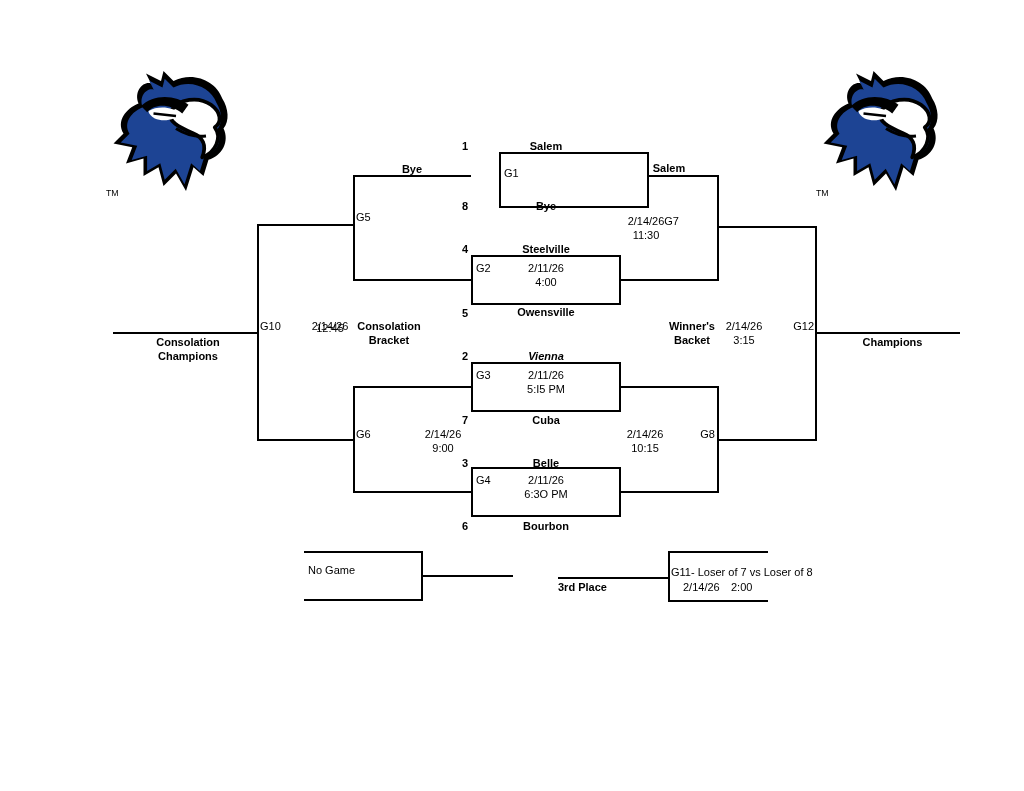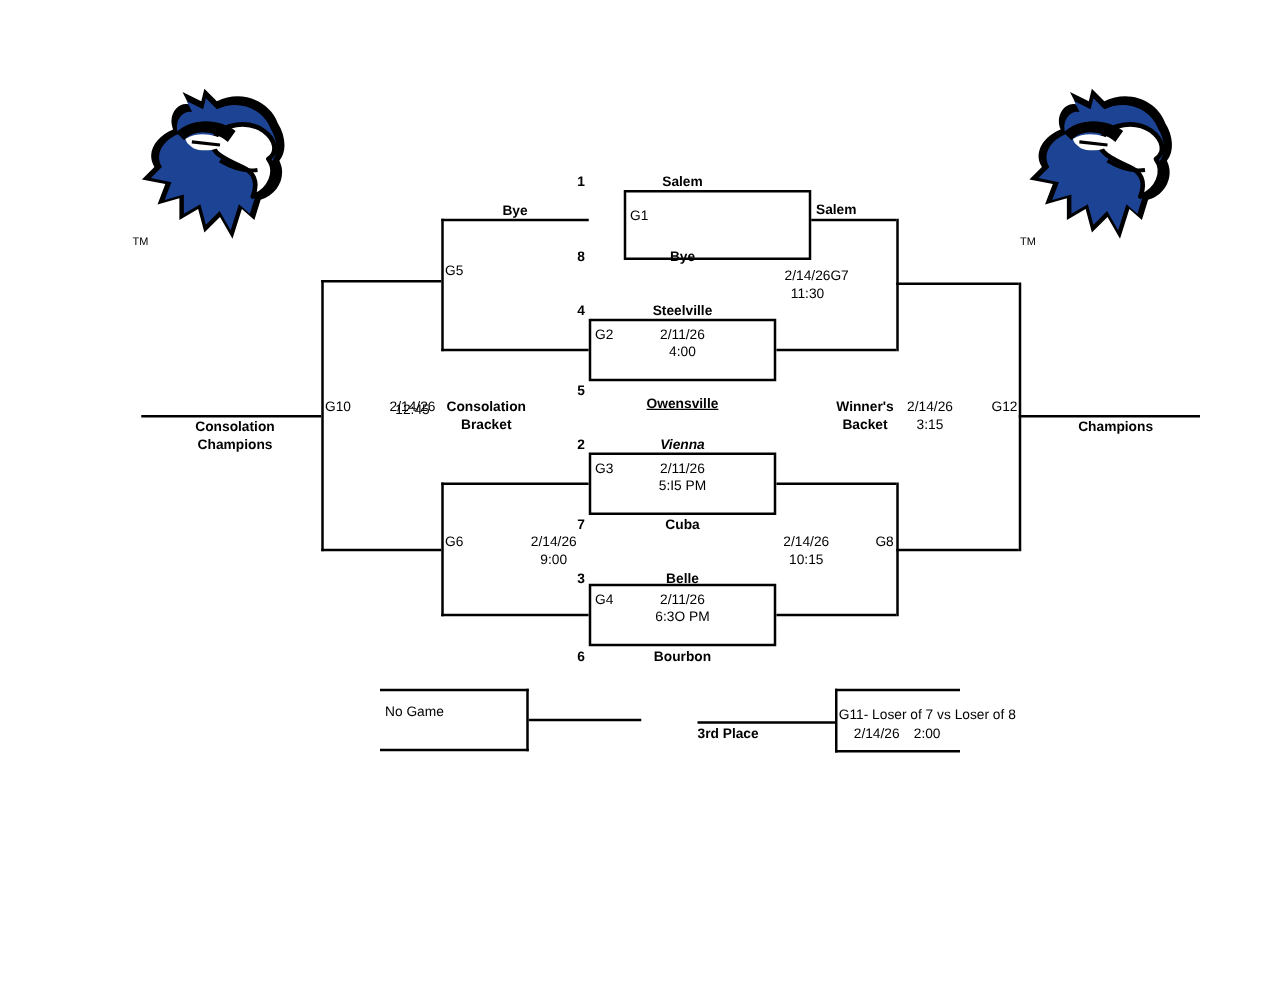--- a/index.html
+++ b/index.html
@@ -90,21 +90,21 @@
     <div class="gt">6:3O PM</div>
   </div>
 
   <div class="t b r" style="left:450px;top:140px;width:18px;">1</div>
   <div class="t b c" style="left:471px;top:140px;width:150px;">Salem</div>
   <div class="t b r" style="left:450px;top:200px;width:18px;">8</div>
   <div class="t b c" style="left:471px;top:200px;width:150px;">Bye</div>
   <div class="t b r" style="left:450px;top:243px;width:18px;">4</div>
   <div class="t b c" style="left:471px;top:243px;width:150px;">Steelville</div>
   <div class="t b r" style="left:450px;top:307px;width:18px;">5</div>
-  <div class="t b c" style="left:471px;top:317px;width:150px;text-decoration:underline;">Owensville</div>
+  <div class="t b c" style="left:471px;top:306px;width:150px;">Owensville</div>
   <div class="t b r" style="left:450px;top:350px;width:18px;">2</div>
   <div class="t b c" style="left:471px;top:350px;width:150px;font-style:italic;">Vienna</div>
   <div class="t b r" style="left:450px;top:414px;width:18px;">7</div>
   <div class="t b c" style="left:471px;top:414px;width:150px;">Cuba</div>
   <div class="t b r" style="left:450px;top:457px;width:18px;">3</div>
   <div class="t b c" style="left:471px;top:457px;width:150px;">Belle</div>
   <div class="t b r" style="left:450px;top:520px;width:18px;">6</div>
   <div class="t b c" style="left:471px;top:520px;width:150px;">Bourbon</div>
 
   <div class="t b c" style="left:353px;top:163px;width:118px;">Bye</div>

